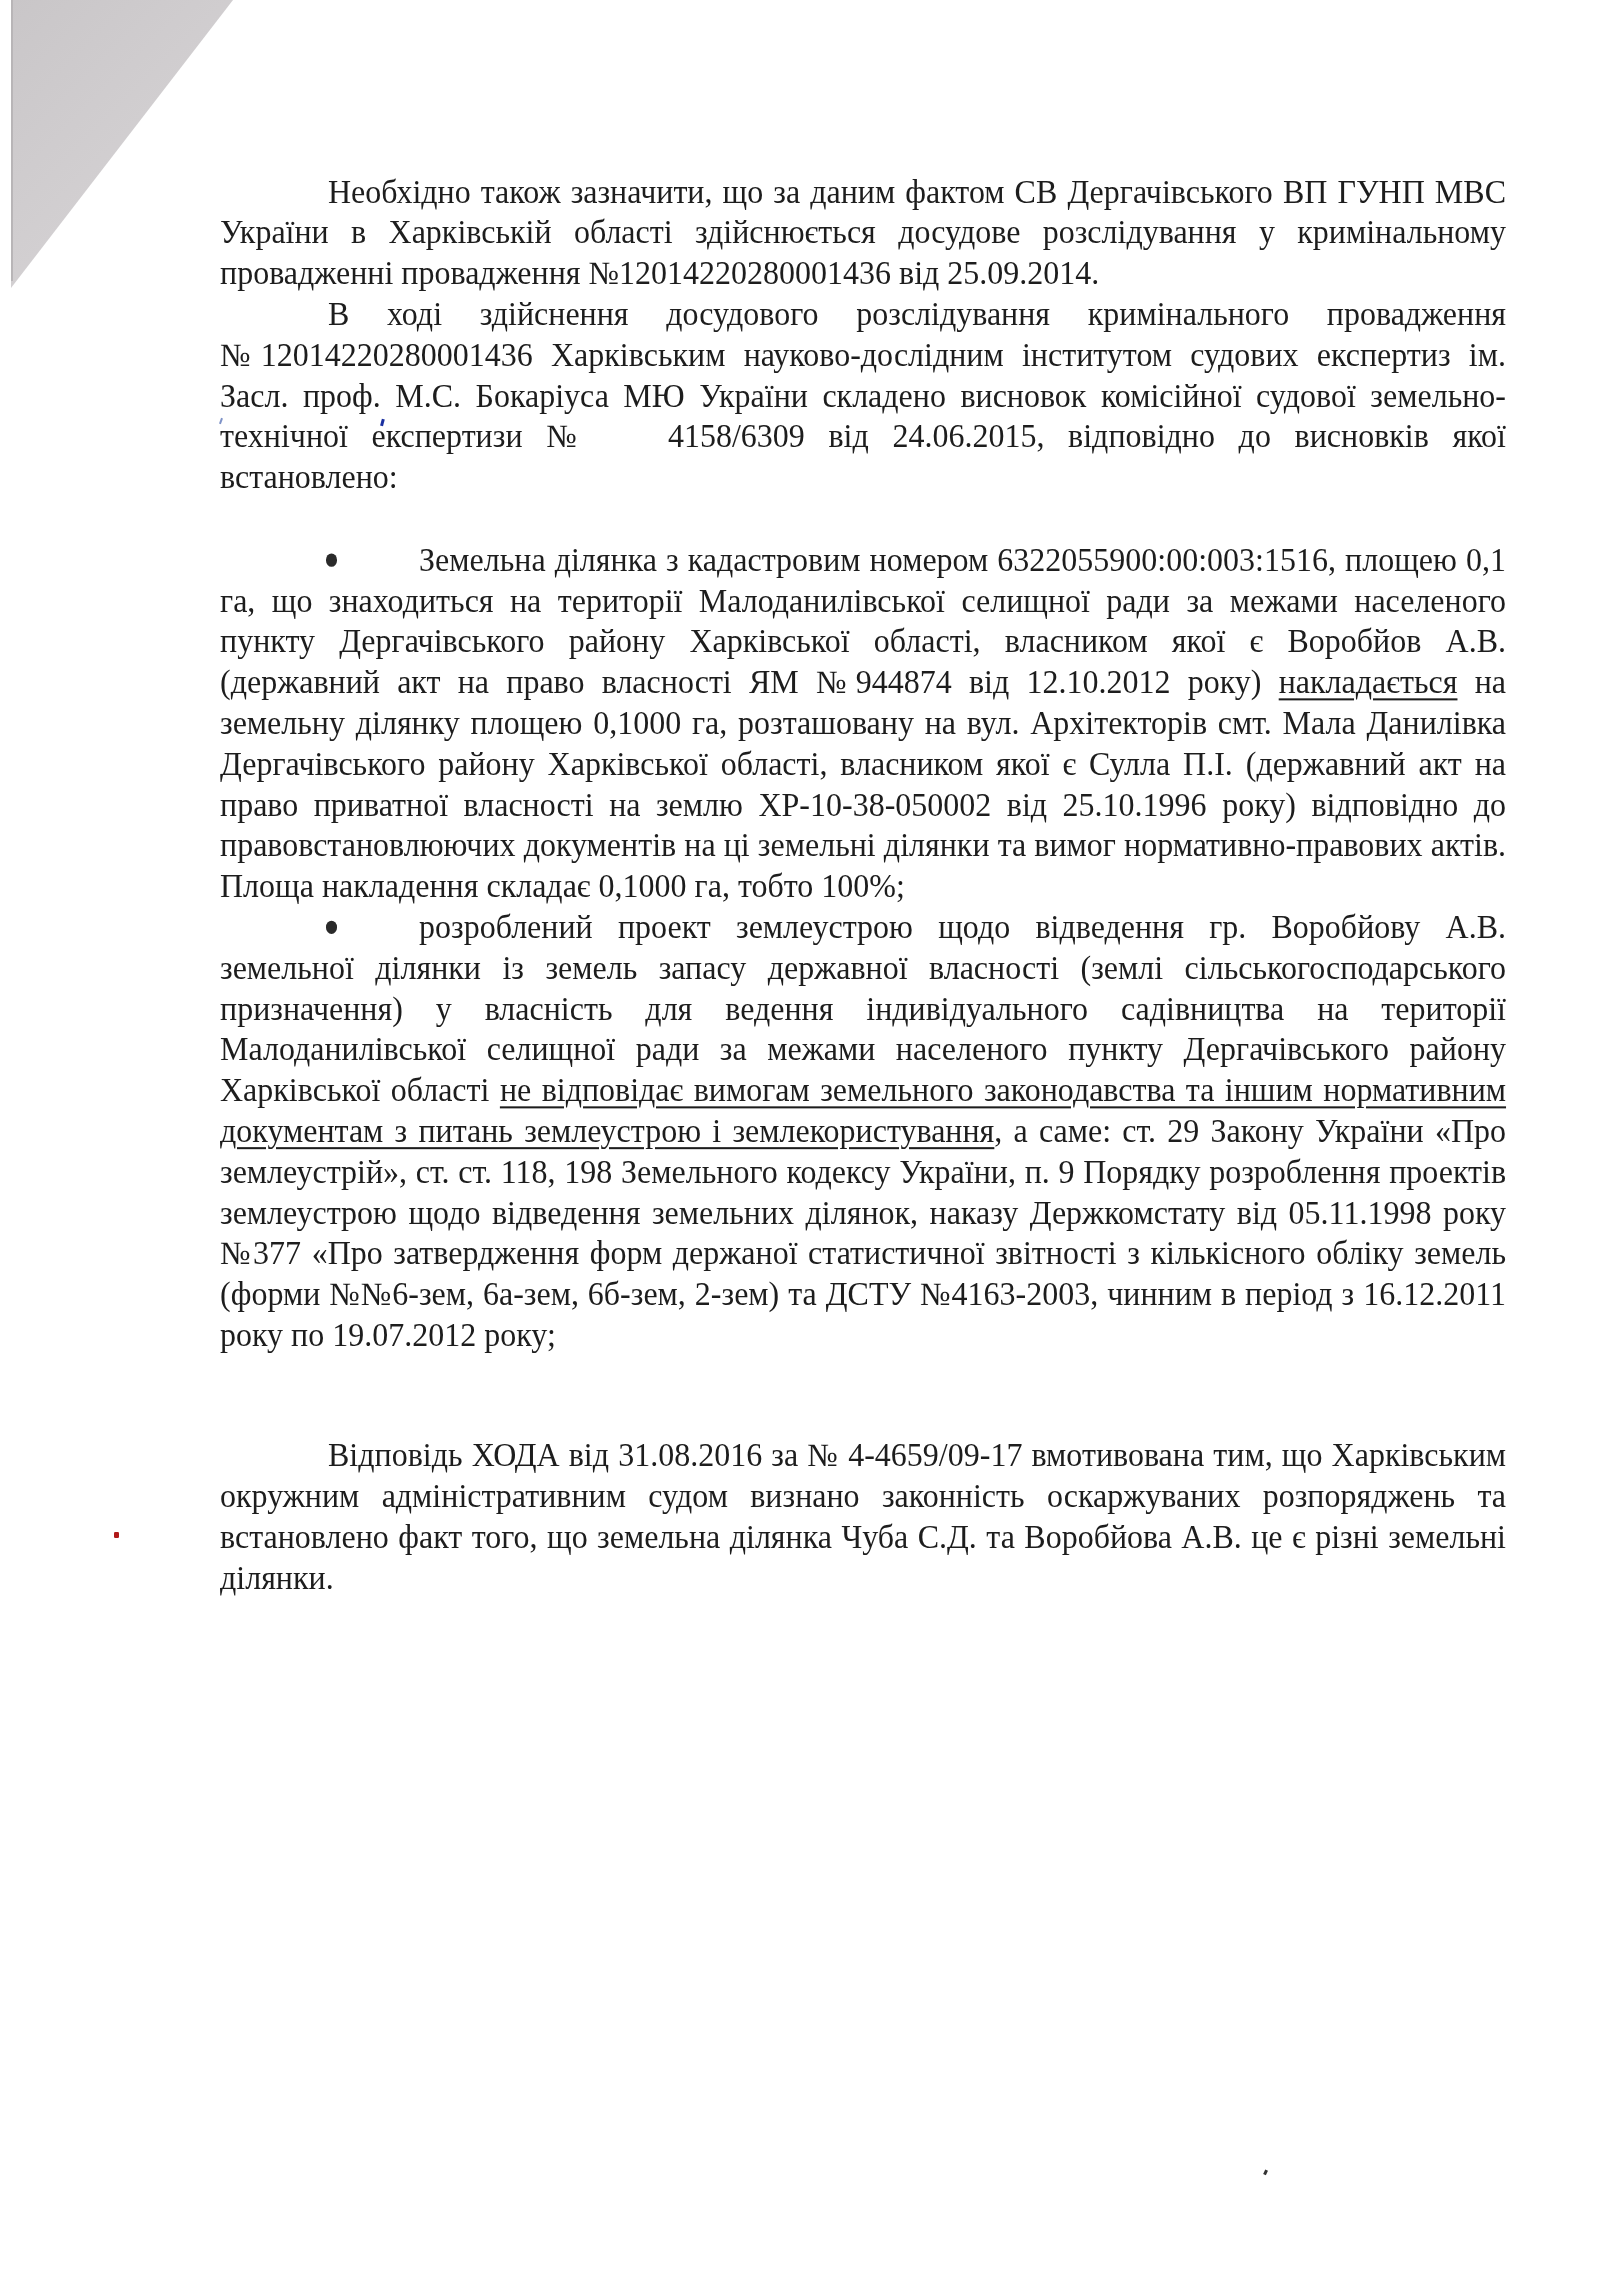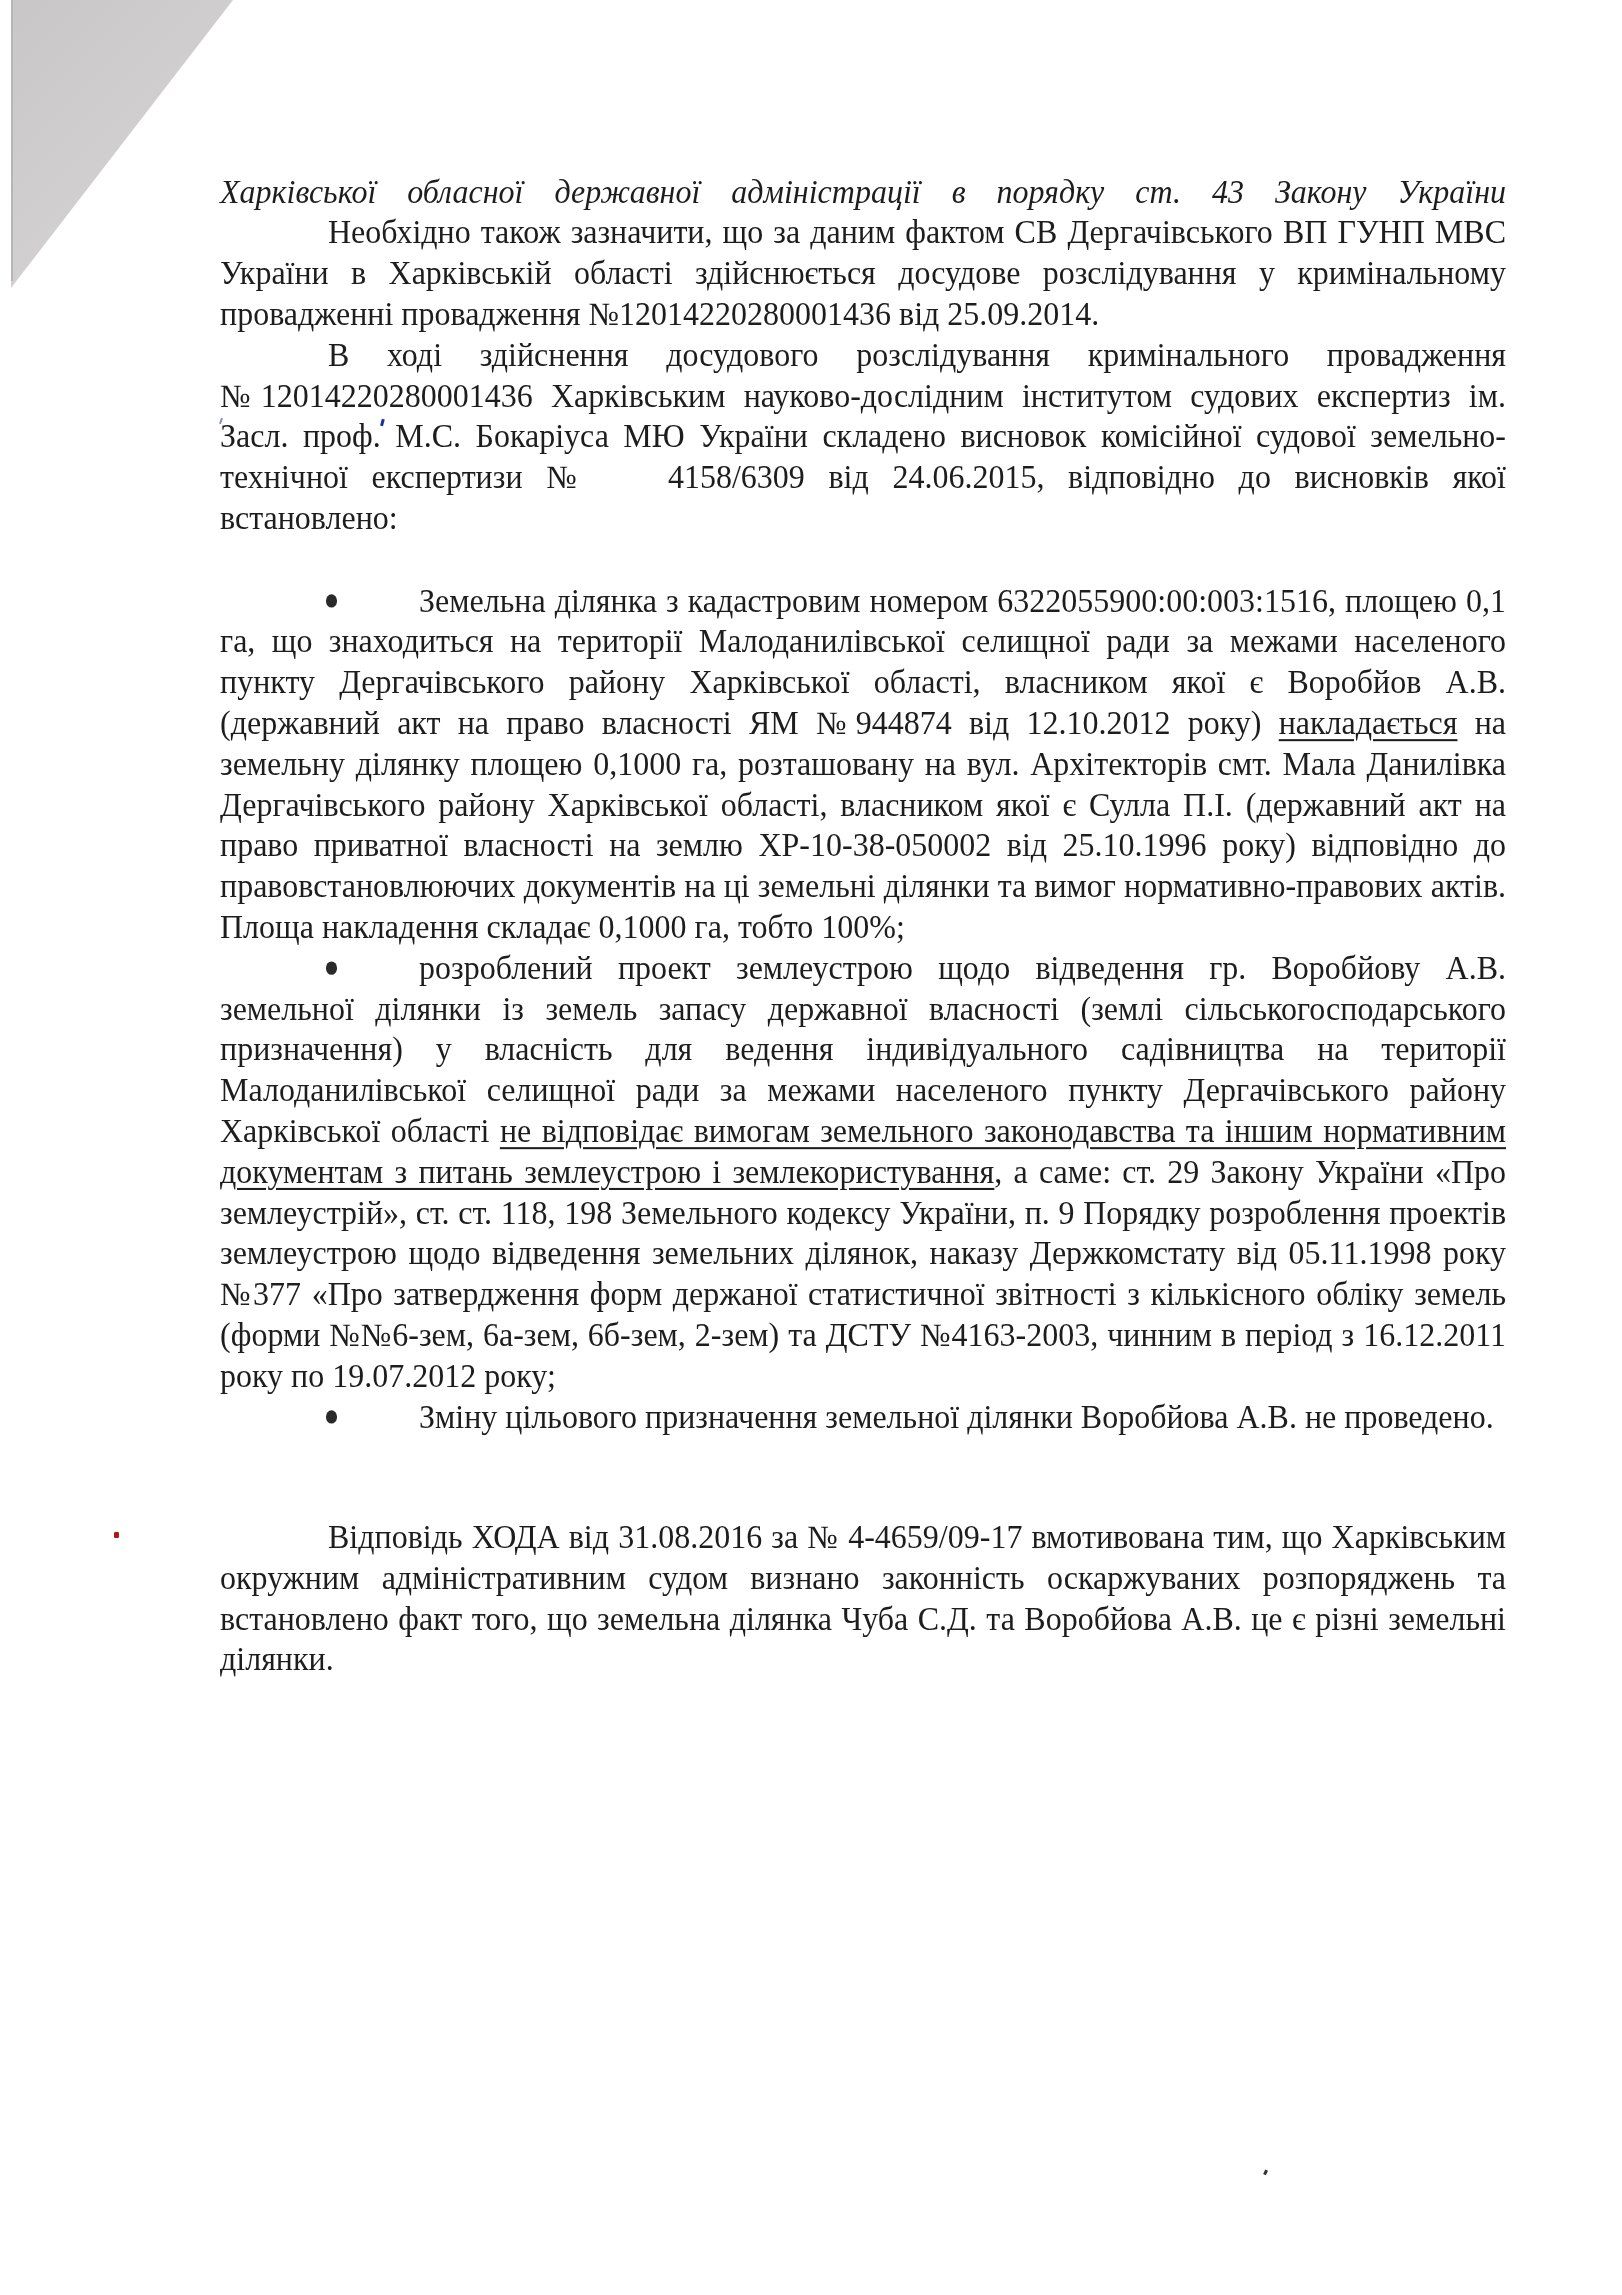--- a/index.html
+++ b/index.html
@@ -45,32 +45,30 @@
 <div class="fold"></div>
 <div class="fold-edge"></div>
 
 <div class="mark mark-red"></div>
 <div class="mark mark-blue"></div>
 <div class="mark mark-comma"></div>
 <div class="mark mark-dot"></div>
 
 <div class="page">
 
-  <p class="italic-line" style="text-align-last: justify;">Харківської обласної державної адміністрації в порядку ст. 43 Закону України</p>
 
   <p class="indent">Необхідно також зазначити, що за даним фактом СВ Дергачівського ВП ГУНП МВС України в Харківській області здійснюється досудове розслідування у кримінальному провадженні провадження №12014220280001436 від 25.09.2014.</p>
 
   <p class="indent"><span>В ході здійснення досудового розслідування кримінального провадження №12014220280001436 Харківським науково-дослідним інститутом судових експертиз ім. Засл. проф. М.С. Бокаріуса МЮ України складено висновок комісійної судової земельно-технічної експертизи</span> <span class="spread-no">№</span> <span>4158/6309 від 24.06.2015, відповідно до висновків якої встановлено:</span></p>
 
   <div class="gap"></div>
 
   <p class="bullet-item"><span class="bullet-dot"></span><span>Земельна ділянка з кадастровим номером 6322055900:00:003:1516, площею 0,1 га, що знаходиться на території Малоданилівської селищної ради за межами населеного пункту Дергачівського району Харківської області, власником якої є Воробйов А.В. (державний акт на право власності ЯМ №944874 від 12.10.2012 року)</span> <span class="u">накладається</span> <span>на земельну ділянку площею 0,1000 га, розташовану на вул. Архітекторів смт. Мала Данилівка Дергачівського району Харківської області, власником якої є Сулла П.І. (державний акт на право приватної власності на землю ХР-10-38-050002 від 25.10.1996 року) відповідно до правовстановлюючих документів на ці земельні ділянки та вимог нормативно-правових актів. Площа накладення складає 0,1000 га, тобто 100%;</span></p>
 
   <p class="bullet-item"><span class="bullet-dot"></span><span>розроблений проект землеустрою щодо відведення гр. Воробйову А.В. земельної ділянки із земель запасу державної власності (землі сільськогосподарського призначення) у власність для ведення індивідуального садівництва на території Малоданилівської селищної ради за межами населеного пункту Дергачівського району Харківської області</span> <span class="u">не відповідає вимогам земельного законодавства та іншим нормативним документам з питань землеустрою і землекористування</span><span>, а саме: ст. 29 Закону України «Про землеустрій», ст. ст. 118, 198 Земельного кодексу України, п. 9 Порядку розроблення проектів землеустрою щодо відведення земельних ділянок, наказу Держкомстату від 05.11.1998 року №377 «Про затвердження форм держаної статистичної звітності з кількісного обліку земель (форми №№6-зем, 6а-зем, 6б-зем, 2-зем) та ДСТУ №4163-2003, чинним в період з 16.12.2011 року по 19.07.2012 року;</span></p>
 
-  <p class="bullet-item"><span class="bullet-dot"></span><span>Зміну цільового призначення земельної ділянки Воробйова А.В. не проведено.</span></p>
 
   <div class="gap2"></div>
 
   <p class="indent">Відповідь ХОДА від 31.08.2016 за № 4-4659/09-17 вмотивована тим, що Харківським окружним адміністративним судом визнано законність оскаржуваних розпоряджень та встановлено факт того, що земельна ділянка Чуба С.Д. та Воробйова А.В. це є різні земельні ділянки.</p>
 
 </div>
 
 
 </body></html>

